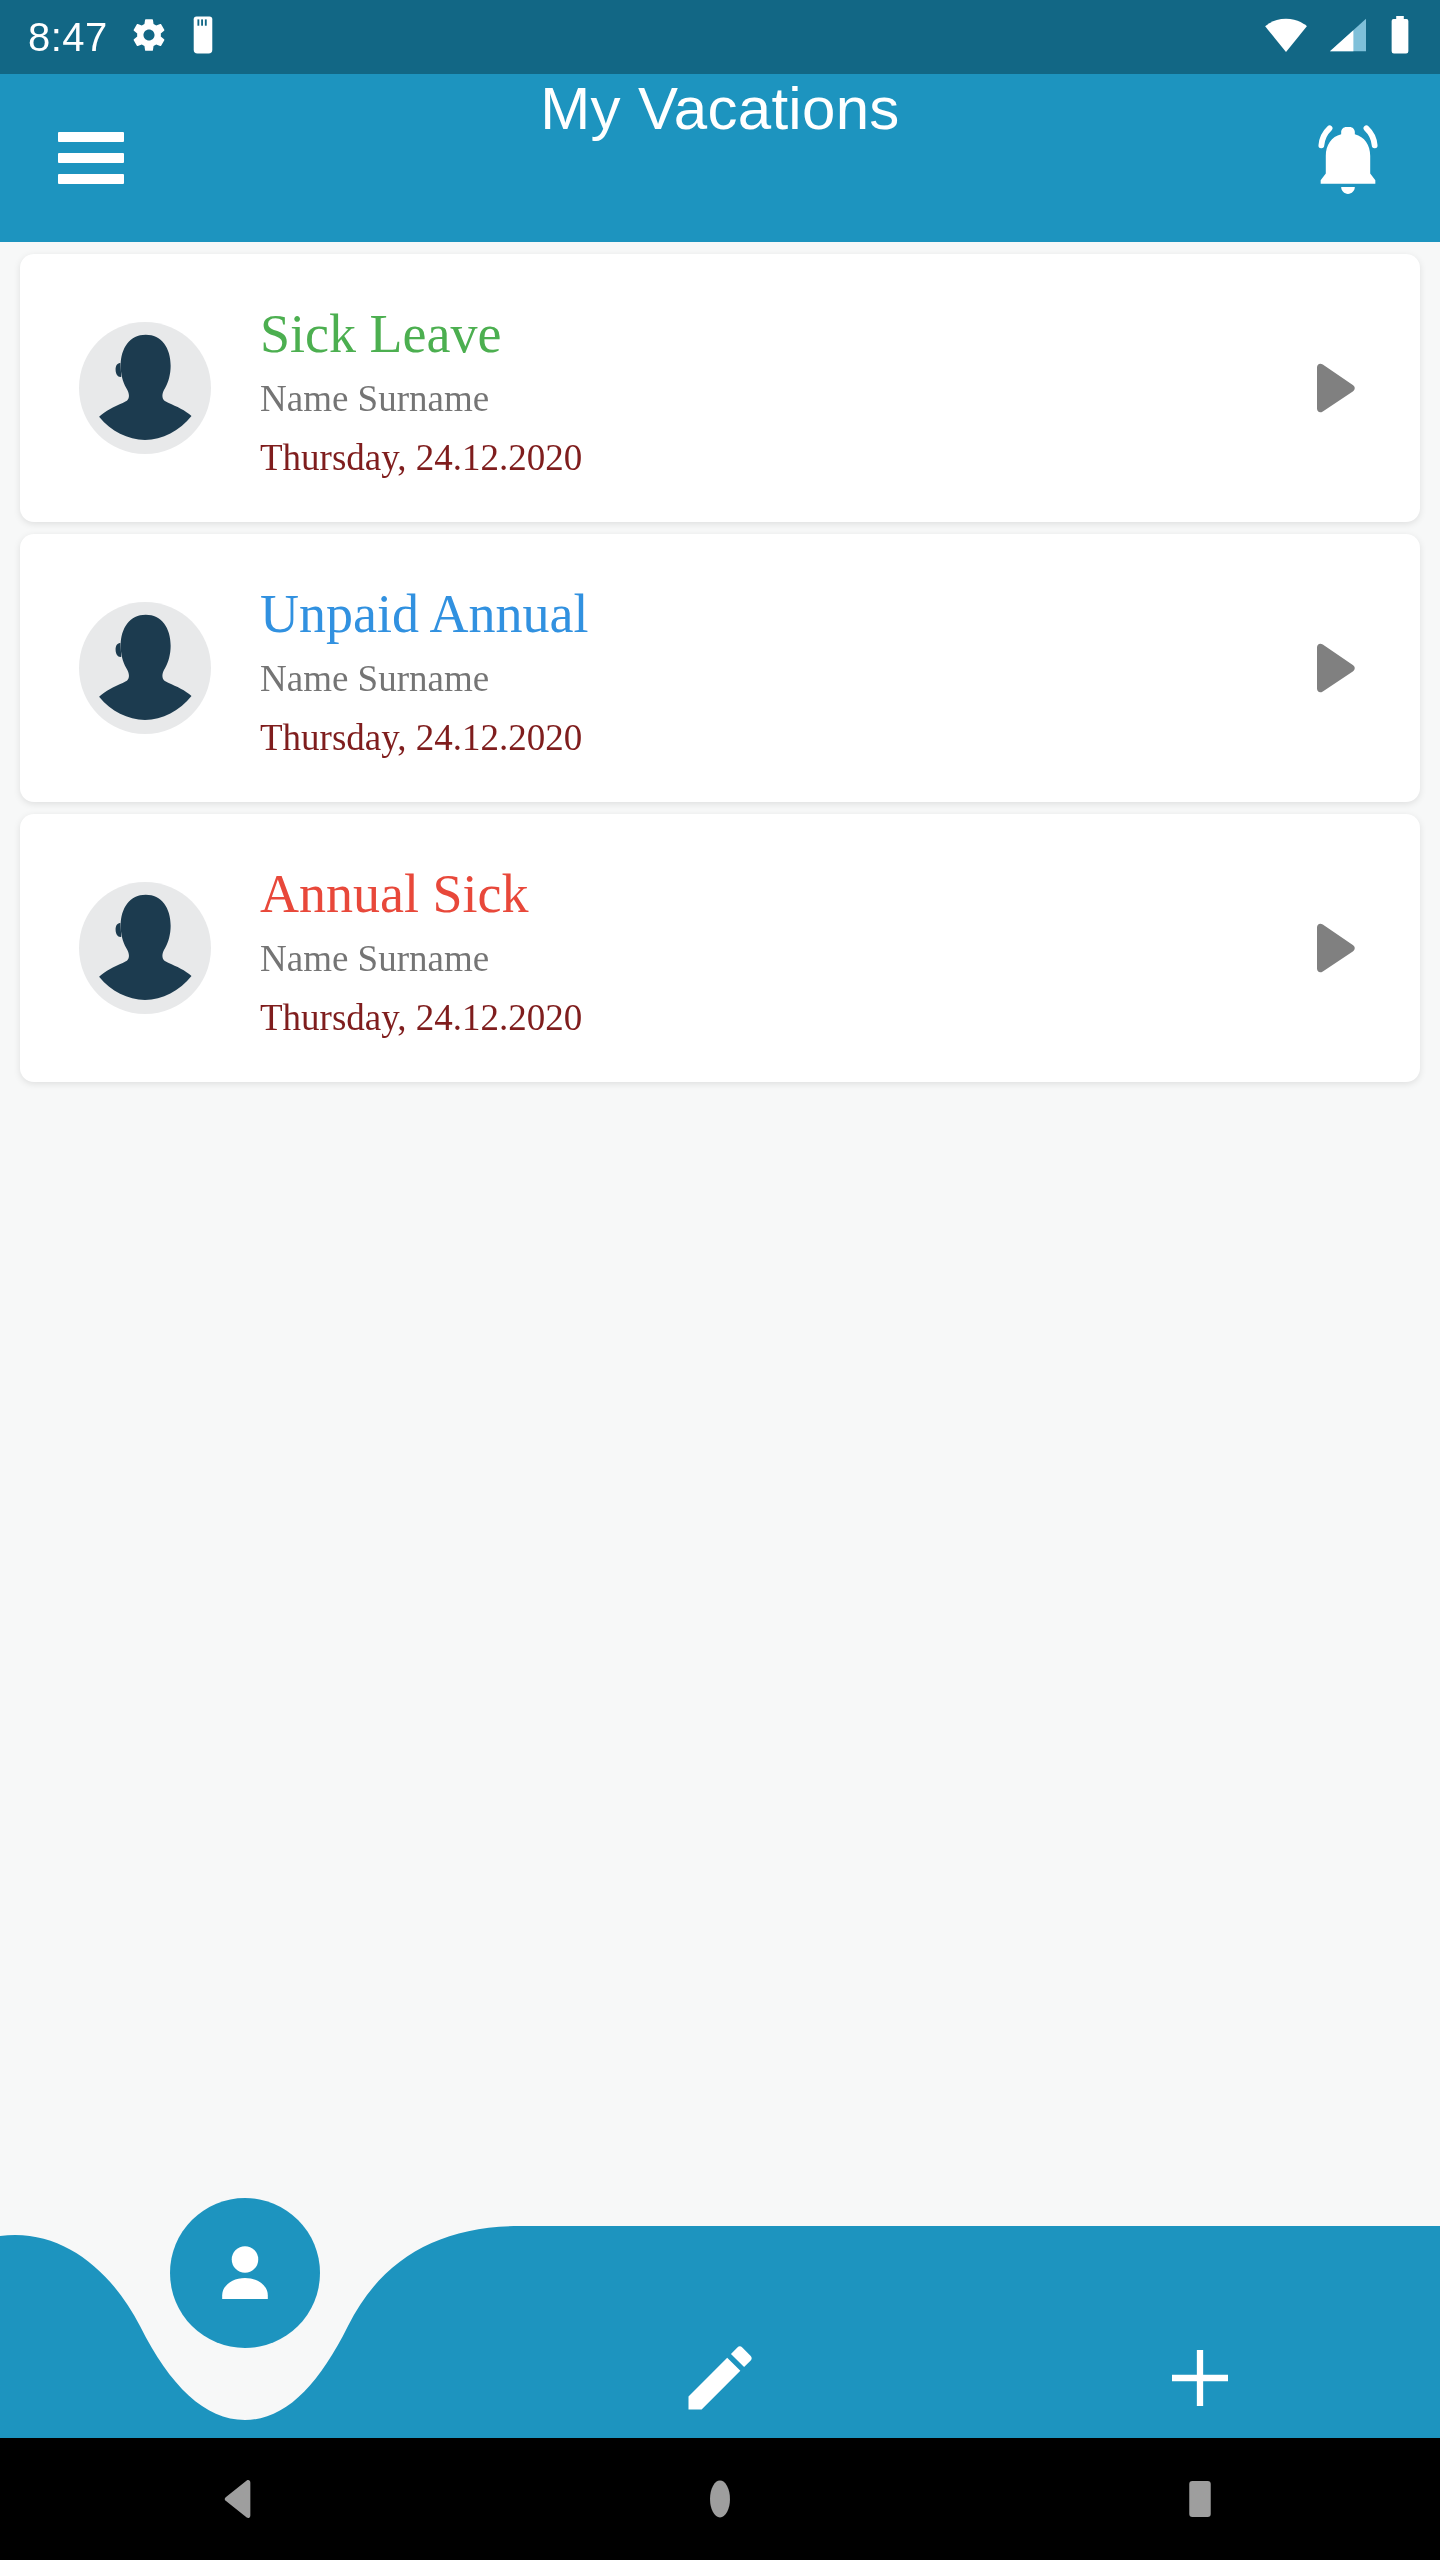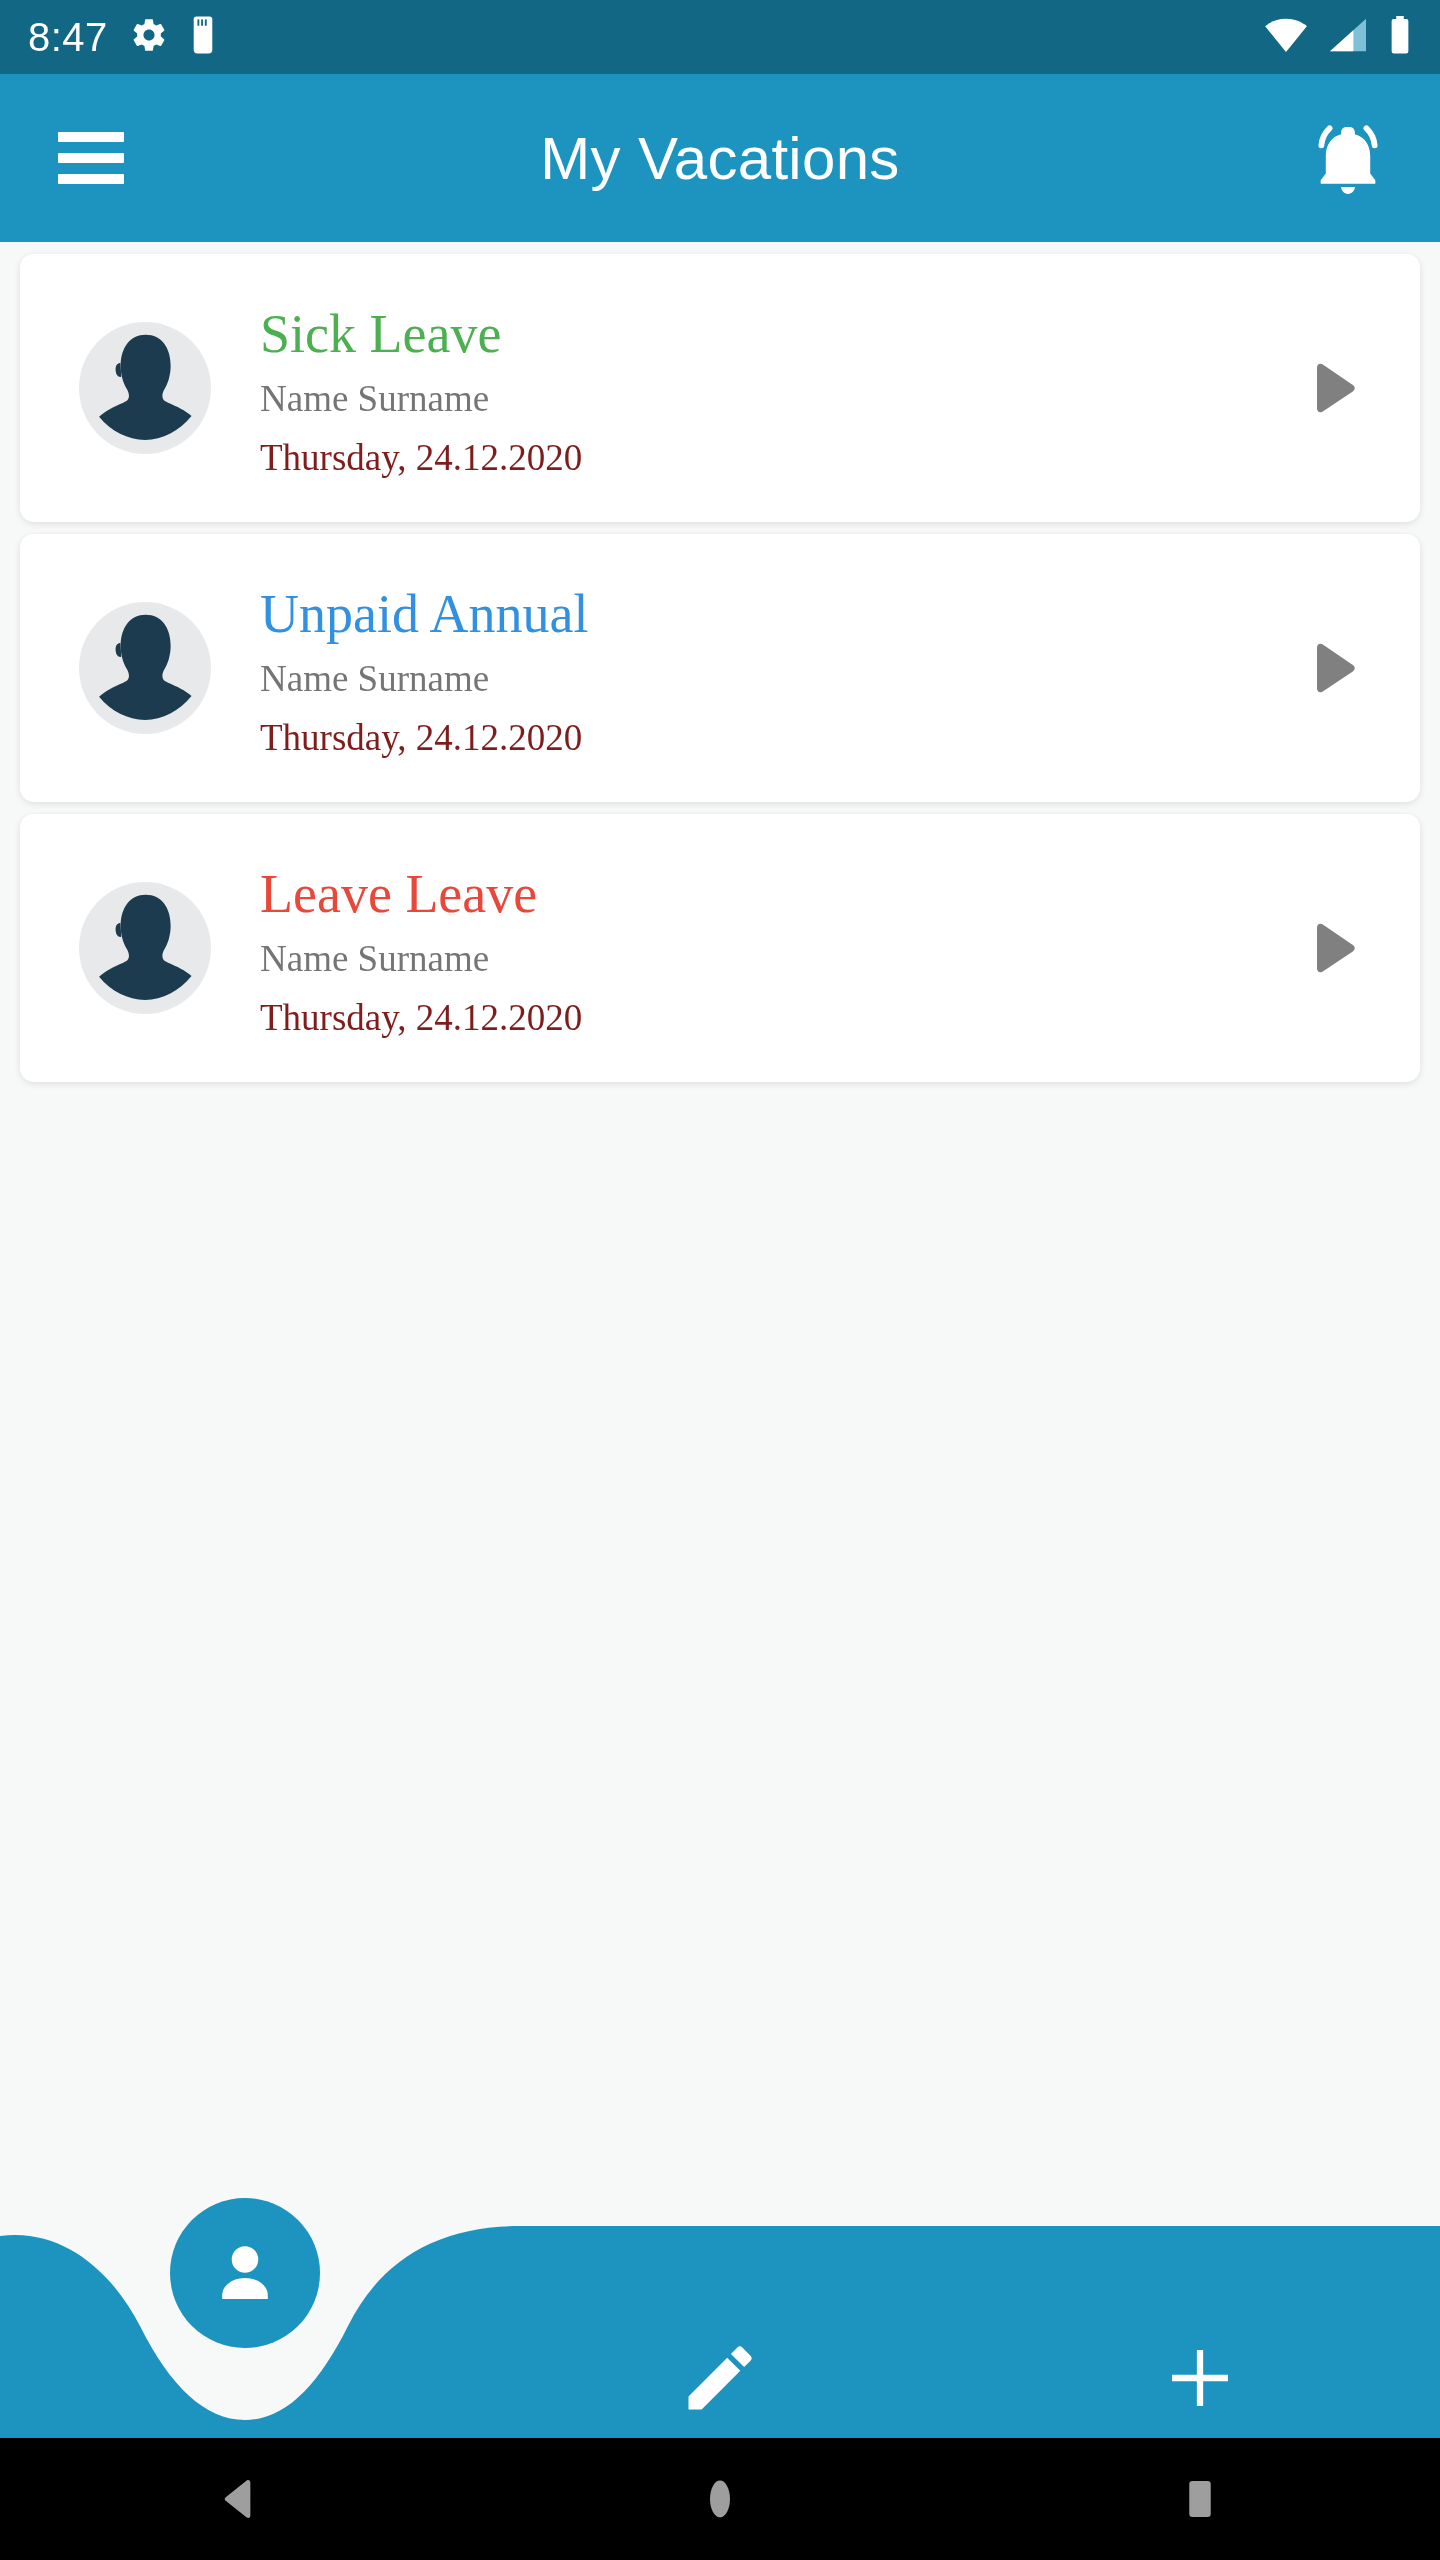--- a/index.html
+++ b/index.html
@@ -30,21 +30,21 @@
     letter-spacing:0.5px; line-height:1;
   }
   #status-right { margin-left:auto; display:flex; align-items:center; gap:20px; }
   .sb-icon { display:block; }
 
   
   #app-bar {
     position:absolute; top:74px; left:0;
     width:1440px; height:168px;
     background:#1D94BF;
-    display:flex; align-items:center;
+    display:flex; align-items:flex-start;
   }
   #menu-button {
     position:absolute; left:58px; top:50%;
     transform:translateY(-50%);
     width:66px; height:52px;
     display:flex; flex-direction:column; justify-content:space-between;
     cursor:pointer;
   }
   #menu-button span {
     display:block; width:100%; height:10px;
@@ -260,21 +260,21 @@
 
     <div class="leave-card">
       <div class="card-avatar">
         <svg width="150" height="150" viewBox="0 0 100 100">
           <path fill="#E8E9EA" d="M50 6c24.3 0 44 19.7 44 44S74.3 94 50 94 6 74.3 6 50 25.7 6 50 6z"></path>
           <path fill="#1C3B4F" d="M50.5 14.5c10.5 0 16.6 8.8 16.6 20.6 0 5.6-1.4 10.8-3.6 14.7-1.3 2.3-1.9 3.6-1.9 5.4 0 2.6 1.4 3.6 4.2 4.8 5 2.2 11.3 5 15.2 8.7-7.9 9.9-19.4 15.9-31 15.9-11.4 0-22.7-5.8-30.6-15.4 3.9-3.9 10.5-6.9 15.7-9.2 2.8-1.2 4.2-2.2 4.2-4.8 0-1.8-.6-3.1-1.9-5.4-2.2-3.9-3.6-9.1-3.6-14.7 0-11.8 6.2-20.6 16.7-20.6z"></path>
           <path fill="#1C3B4F" d="M33.3 33.4c-1.9.2-3 2-2.9 4.6.1 2.7 1.5 4.8 3.4 4.6l.4-.1-.6-9.1h-.3z"></path>
         </svg>
       </div>
       <div class="card-text">
-        <div class="card-title" style="color:#E8483A">Leave Leave</div>
+        <div class="card-title" style="color:#E8483A">Annual Sick</div>
         <div class="card-subtitle">Name Surname</div>
         <div class="card-date">Thursday, 24.12.2020</div>
       </div>
       <div class="card-arrow">
         <svg width="42" height="52" viewBox="0 0 21 26">
           <path fill="#808080" d="M3.4 1.3C2 .3 0.5 1.1 0.5 2.8v20.4c0 1.7 1.5 2.5 2.9 1.5l15-10c1.3-.9 1.3-2.3 0-3.2l-15-10.2z"></path>
         </svg>
       </div>
     </div>
 

